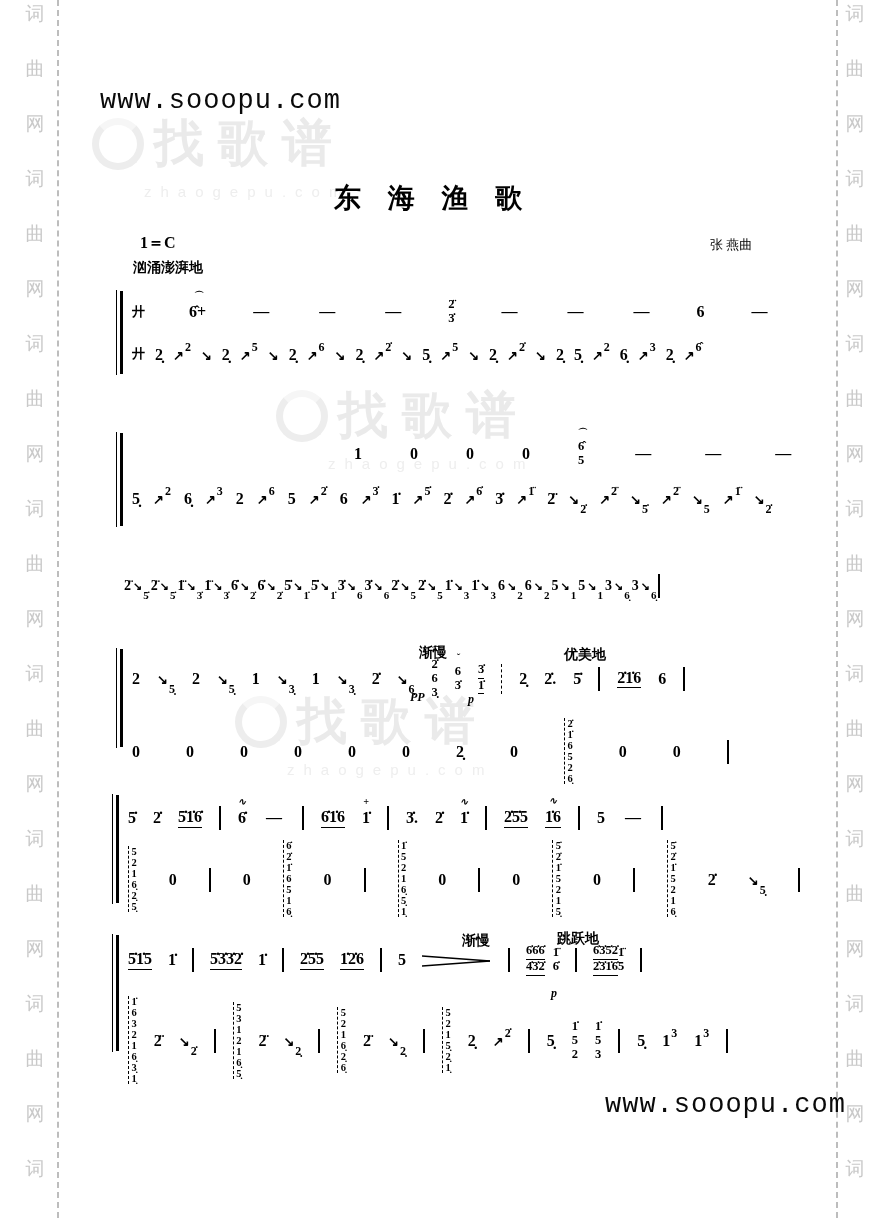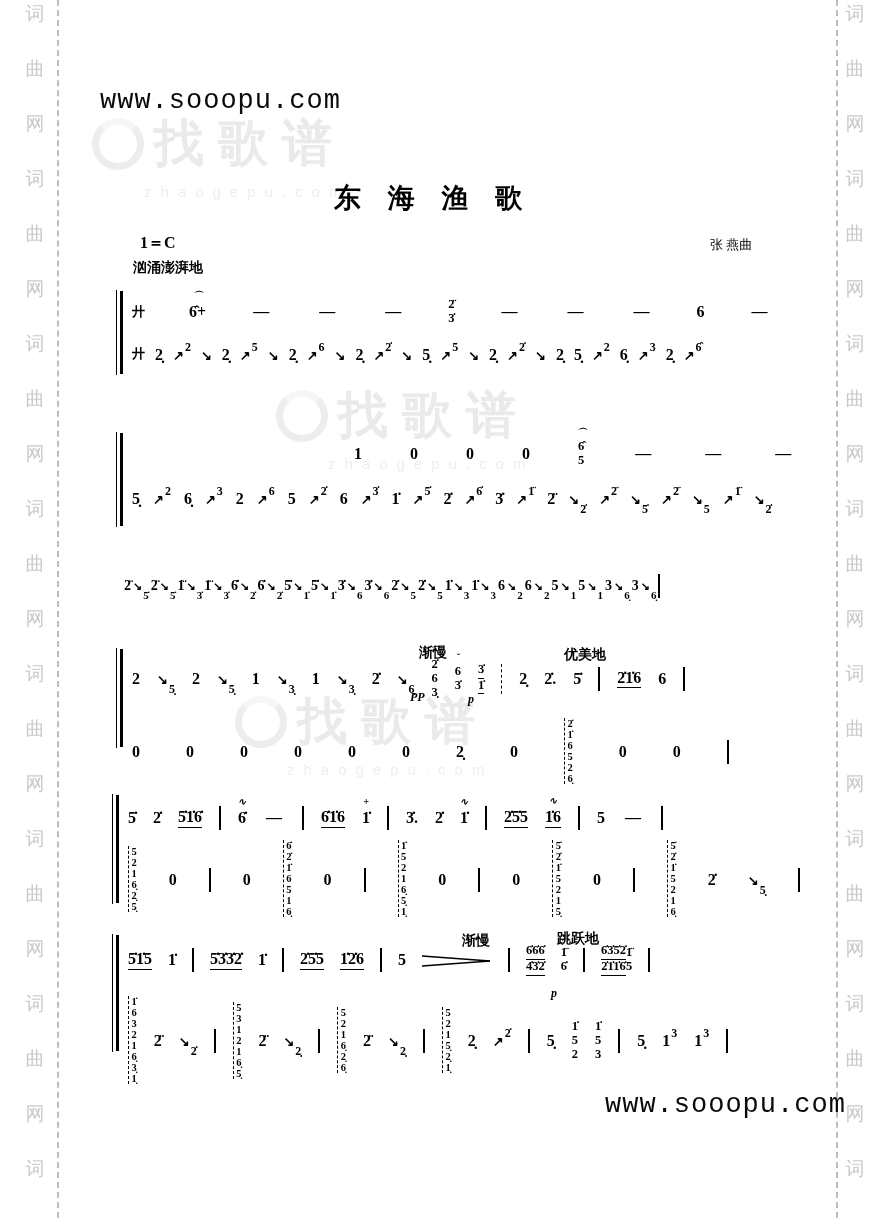--- a/index.html
+++ b/index.html
@@ -248,29 +248,29 @@
             <b>6̣</b>
           </span></span><span class="tok" style="margin-right: 32px;"><span class="note">2̇</span></span><span class="tok" style="margin-right: 32px;"><span><span class="arrow">↘</span><span class="lo">5̣</span></span></span><span class="tok bar" style="margin-right: 32px;"></span></div>
     </div>
     <div class="sys" style="left: 112px; top: 936px; width: 702px;">
       <span class="bracket" style="top: -2px; height: 118px;">
         <i></i>
       </span>
       <div class="row" style="top: 8px;"><span class="tok" style="margin-right: 16px;"><span class="note u">5̇1̇5</span></span><span class="tok" style="margin-right: 16px;"><span class="note">1̇</span></span><span class="tok bar" style="margin-right: 16px;"></span><span class="tok" style="margin-right: 16px;"><span class="note u">5̇3̇3̇2̇</span></span><span class="tok" style="margin-right: 16px;"><span class="note">1̇</span></span><span class="tok bar" style="margin-right: 16px;"></span><span class="tok" style="margin-right: 16px;"><span class="note u">2̇5̇5</span></span><span class="tok" style="margin-right: 16px;"><span class="note u">1̇2̇6</span></span><span class="tok bar" style="margin-right: 16px;"></span><span class="tok" style="margin-right: 16px;"><span class="note">5</span></span><span class="tok hairpin" style="margin-right: 16px;"><svg width="70" height="14" xmlns="http://www.w3.org/2000/svg">
             <line x1="0" y1="2" x2="68" y2="7" stroke="#000" stroke-width="1.3"></line>
             <line x1="0" y1="12" x2="68" y2="7" stroke="#000" stroke-width="1.3"></line>
-          </svg></span><span class="tok bar" style="margin-right: 16px;"></span><span class="tok" style="margin-right: 16px;"><span class="stack">
+          </svg></span><span class="tok bar" style="margin-right: 16px;"></span><span class="tok" style="margin-right: 8px;"><span class="stack">
             <b class="u">6̇6̇6̇</b>
             <b class="u">4̇3̇2̇</b>
           </span></span><span class="tok" style="margin-right: 16px;"><span class="stack">
             <b>1̈</b>
             <b>6̇</b>
           </span></span><span class="tok bar" style="margin-right: 16px;"></span><span class="tok" style="margin-right: 0;"><span class="stack">
             <b class="u">6̇3̇5̇2̇</b>
-            <b class="u">2̇1̇1̇6̇</b>
+            <b class="u">2̇3̇1̇6̇</b>
           </span></span><span class="tok" style="margin-right: 16px;"><span class="stack">
             <b>1̈</b>
             <b>5</b>
           </span></span><span class="tok bar" style="margin-right: 16px;"></span></div>
       <div class="row" style="top: 62px;"><span class="tok" style="margin-right: 17px;"><span class="stack arp">
             <b>1̇</b>
             <b>6</b>
             <b>3</b>
             <b>2</b>
             <b>1</b>

